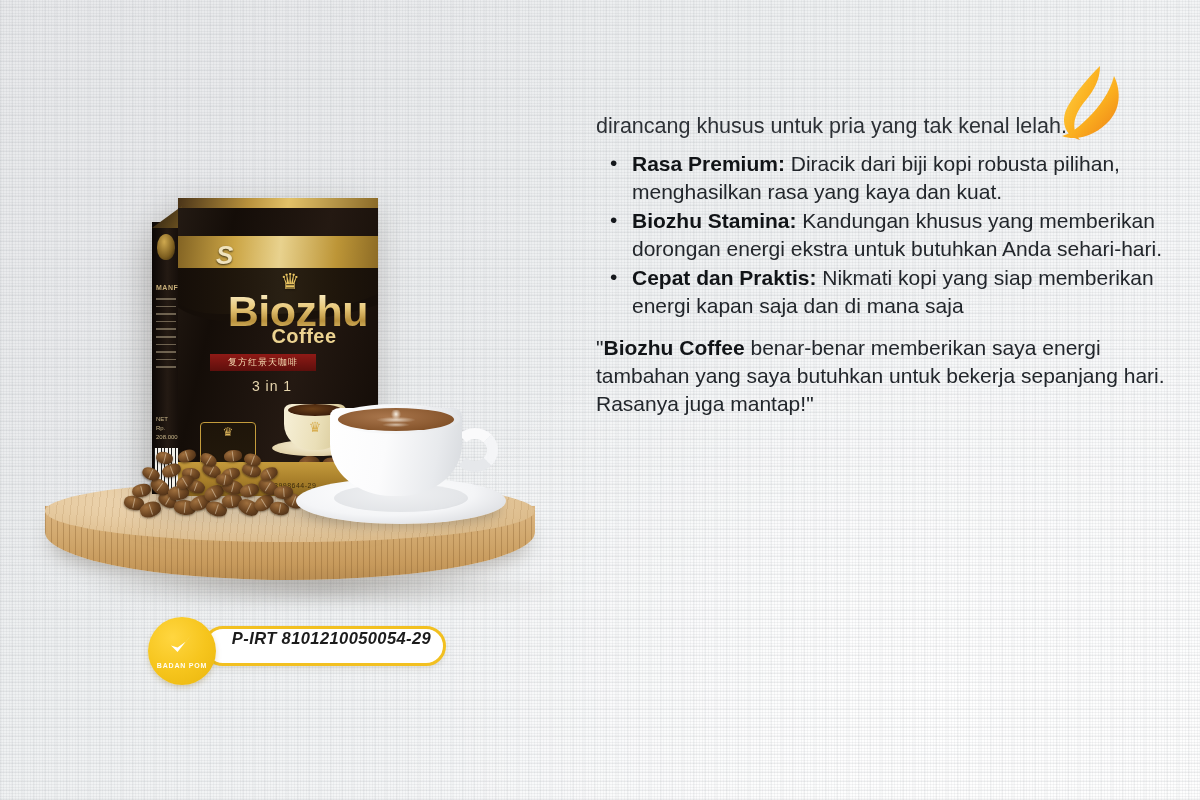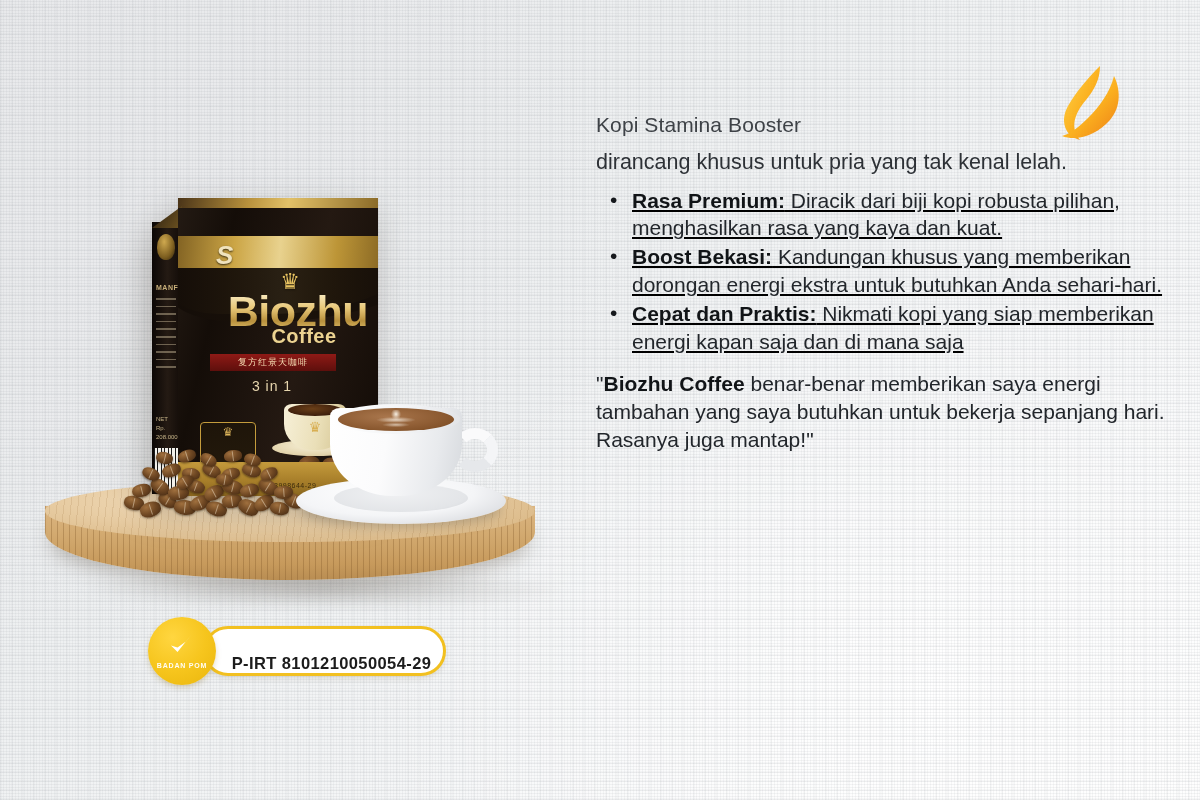--- a/index.html
+++ b/index.html
@@ -120,21 +120,21 @@
     background: linear-gradient(180deg, #fdf3d2 0%, #e8c879 42%, #b8903c 72%, #e5c877 100%);
     -webkit-background-clip: text; background-clip: text; color: transparent;
     letter-spacing: -.5px;
   }
   .brand-sub {
     position: absolute; left: 60px; top: 118px; width: 132px; text-align: center;
     font-size: 20px; font-weight: 600; line-height: 1; color: #ecd391;
     letter-spacing: .5px;
   }
   .cn-banner {
-    position: absolute; left: 32px; top: 146px; width: 126px; height: 17px;
+    position: absolute; left: 32px; top: 146px; width: 106px; height: 17px;
     background: linear-gradient(180deg, #8f1a16 0%, #5e0f0c 100%);
     color: #f3d9b0; font-size: 9px; line-height: 17px; text-align: center;
     letter-spacing: 1px;
   }
   .box-3in1 {
     position: absolute; left: 44px; top: 170px; width: 100px; text-align: center;
     color: #e7d6ae; font-size: 14px; letter-spacing: 1px;
   }
   
   .seal {
@@ -257,24 +257,25 @@
     position: absolute; left: 66px; top: 10px; width: 68px; height: 19px;
     background:
       radial-gradient(ellipse 7px 8px at 50% 22%, rgba(255,250,240,.92) 0%, rgba(255,250,240,0) 72%),
       radial-gradient(ellipse 26px 4px at 50% 52%, rgba(255,250,240,.72) 0%, rgba(255,250,240,0) 76%),
       radial-gradient(ellipse 18px 3px at 50% 78%, rgba(255,250,240,.60) 0%, rgba(255,250,240,0) 78%);
   }
 
   
   #pom-badge { left: 148px; top: 617px; width: 300px; height: 68px; }
   .badge-pill {
-    position: absolute; left: 55px; top: 9px; width: 243px; height: 50px;
+    position: absolute; left: 55px; top: 9px; width: 243px; height: 40px;
     background: #ffffff; border: 3px solid #f2c020; border-radius: 26px;
-    display: flex; align-items: flex-end; justify-content: center;
+    display: flex; align-items: flex-start; justify-content: center;
     box-shadow: 0 3px 6px -2px rgba(120,110,80,.25);
+    font-style: italic;
   }
   .badge-pill-text {
     font-size: 16.5px; font-weight: 700; color: #1c1c1c; letter-spacing: .4px;
     padding-left: 14px;
   }
   .badge-circle {
     position: absolute; left: 0; top: 0; width: 68px; height: 68px; border-radius: 50%;
     background: radial-gradient(circle at 36% 30%, #ffd640 0%, #f6c51d 52%, #e9b50c 100%);
     box-shadow: 0 3px 7px -2px rgba(130,100,20,.4);
   }
@@ -296,21 +297,21 @@
   .headline {
     font-size: 60px; font-weight: 700; line-height: 1.02; letter-spacing: -1.6px;
     color: #0c0c0c;
     -webkit-text-stroke: 5px #f5c518;
     paint-order: stroke fill;
     margin-bottom: 14px;
   }
   .lede {
     font-size: 21.5px; color: #2d3136; line-height: 1.32; margin-bottom: 10px;
   }
-  ul.features { list-style: none; margin: 0 0 14px 0; padding: 0; text-decoration: underline; }
+  ul.features { list-style: none; margin: 0 0 14px 0; padding: 0; }
   ul.features > li {
     position: relative; padding-left: 36px; font-size: 21px; line-height: 1.33;
     color: #22262b; margin-bottom: 1px;
   }
   ul.features > li::before {
     content: "\2022"; position: absolute; left: 14px; top: -1px;
     font-size: 21px; color: #16191d; line-height: 1.33;
   }
   ul.features b { font-weight: 700; color: #111417; }
   .testimonial {
@@ -452,26 +453,25 @@
     </div>
     <div class="badge-circle">
       <svg class="badge-check" viewBox="0 0 26 26">
         <path d="M3 13.5 L9.5 20 L23.5 2.5 L18 9.5 L9.5 15.5 Z" fill="#ffffff"></path>
       </svg>
       <div class="badge-pom-text">BADAN POM</div>
     </div>
   </div>
 
   <div id="copy" class="layer">
-    <div class="eyebrow">Kopi Stamina Booster</div>
     <div class="lede">dirancang khusus untuk pria yang tak kenal lelah.</div>
 
     <ul class="features" id="featureList">
         <li><b>Rasa Premium:</b><span> Diracik dari biji kopi robusta pilihan, menghasilkan rasa yang kaya dan kuat.</span></li>
-        <li><b>Boost Bekasi:</b><span> Kandungan khusus yang memberikan dorongan energi ekstra untuk butuhkan Anda sehari-hari.</span></li>
+        <li><b>Biozhu Stamina:</b><span> Kandungan khusus yang memberikan dorongan energi ekstra untuk butuhkan Anda sehari-hari.</span></li>
         <li><b>Cepat dan Praktis:</b><span> Nikmati kopi yang siap memberikan energi kapan saja dan di mana saja</span></li>
       </ul>
 
     <div class="testimonial">
       <span>"</span><b>Biozhu Coffee</b><span> benar-benar memberikan saya energi tambahan yang saya butuhkan untuk bekerja sepanjang hari. Rasanya juga mantap!"</span>
     </div>
   </div>
 
   <svg id="brand-logo" class="layer" viewBox="0 0 88 84">
     <defs>

